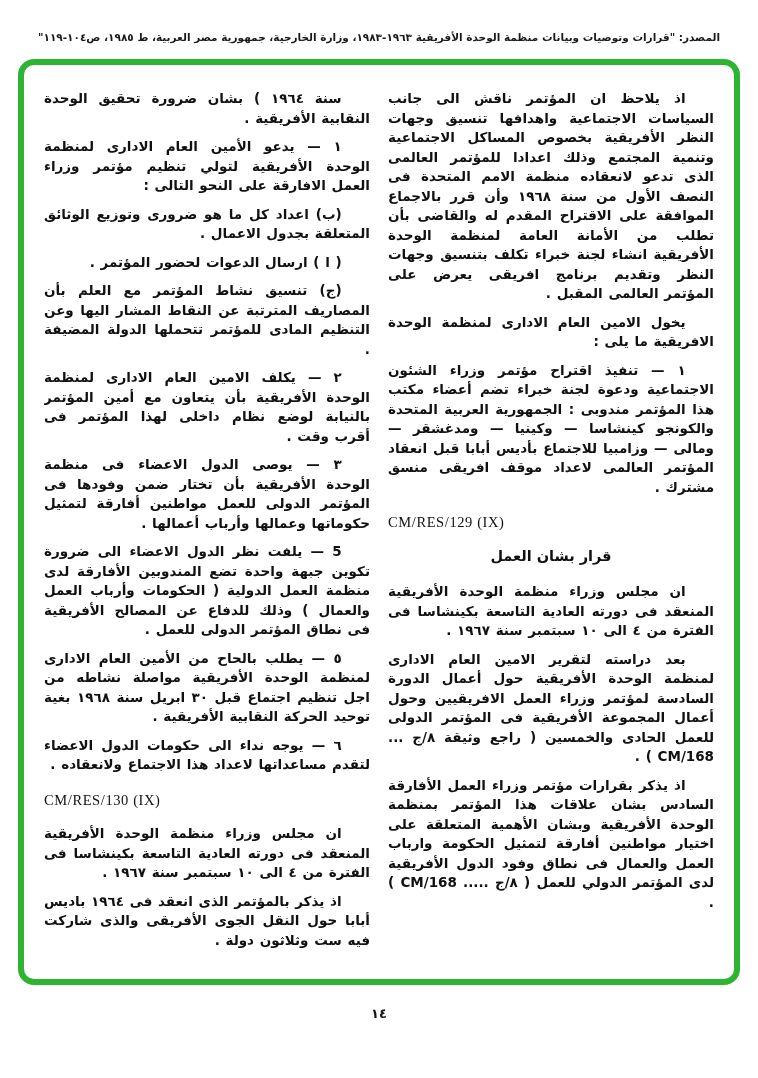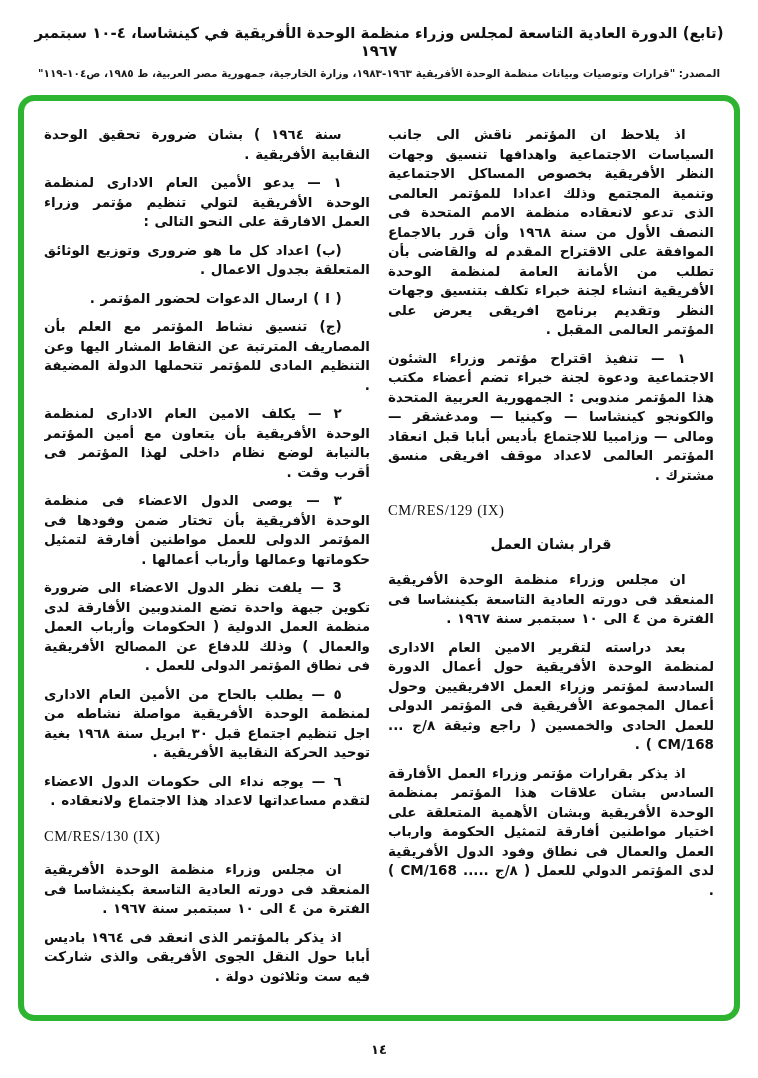--- a/index.html
+++ b/index.html
@@ -83,44 +83,44 @@
     font-size: 13px;
     font-weight: bold;
   }
 </style>
 </head>
 <body>
 
 <div class="page">
 
   <header class="header">
-    <div class="doc-title">(تابع) الدورة العادية التاسعة لمجلس وزراء منظمة الوحدة الأفريقية في كينشاسا، ٤-١٠ سبتمبر ١٩٦٧</div>
     <div class="doc-source">المصدر: "قرارات وتوصيات وبيانات منظمة الوحدة الأفريقية ١٩٦٣-١٩٨٣، وزارة الخارجية، جمهورية مصر العربية، ط ١٩٨٥، ص١٠٤-١١٩"</div>
   </header>
 
   <div class="frame">
     <div class="columns">
       <div class="column column-right">
           <div class="block block-paragraph">اذ يلاحظ ان المؤتمر ناقش الى جانب السياسات الاجتماعية واهدافها تنسيق وجهات النظر الأفريقية بخصوص المساكل الاجتماعية وتنمية المجتمع وذلك اعدادا للمؤتمر العالمى الذى تدعو لانعقاده منظمة الامم المتحدة فى النصف الأول من سنة ١٩٦٨ وأن قرر بالاجماع الموافقة على الاقتراح المقدم له والقاضى بأن تطلب من الأمانة العامة لمنظمة الوحدة الأفريقية انشاء لجنة خبراء تكلف بتنسيق وجهات النظر وتقديم برنامج افريقى يعرض على المؤتمر العالمى المقبل .</div>
+          <div class="block block-paragraph">يخول الامين العام الادارى لمنظمة الوحدة الافريقية ما يلى :</div>
           <div class="block block-paragraph">١ — تنفيذ اقتراح مؤتمر وزراء الشئون الاجتماعية ودعوة لجنة خبراء تضم أعضاء مكتب هذا المؤتمر مندوبى : الجمهورية العربية المتحدة والكونجو كينشاسا — وكينيا — ومدغشقر — ومالى — وزامبيا للاجتماع بأديس أبابا قبل انعقاد المؤتمر العالمى لاعداد موقف افريقى منسق مشترك .</div>
           <div class="block block-docref">CM/RES/129 (IX)</div>
           <div class="block block-heading">قرار بشان العمل</div>
           <div class="block block-paragraph">ان مجلس وزراء منظمة الوحدة الأفريقية المنعقد فى دورته العادية التاسعة بكينشاسا فى الفترة من ٤ الى ١٠ سبتمبر سنة ١٩٦٧ .</div>
           <div class="block block-paragraph">بعد دراسته لتقرير الامين العام الادارى لمنظمة الوحدة الأفريقية حول أعمال الدورة السادسة لمؤتمر وزراء العمل الافريقيين وحول أعمال المجموعة الأفريقية فى المؤتمر الدولى للعمل الحادى والخمسين ( راجع وثيقة ٨/ج ... CM/168 ) .</div>
           <div class="block block-paragraph">اذ يذكر بقرارات مؤتمر وزراء العمل الأفارقة السادس بشان علاقات هذا المؤتمر بمنظمة الوحدة الأفريقية وبشان الأهمية المتعلقة على اختيار مواطنين أفارقة لتمثيل الحكومة وارباب العمل والعمال فى نطاق وفود الدول الأفريقية لدى المؤتمر الدولي للعمل ( ٨/ج ..... CM/168 ) .</div>
         </div>
       <div class="column column-left">
           <div class="block block-paragraph">سنة ١٩٦٤ ) بشان ضرورة تحقيق الوحدة النقابية الأفريقية .</div>
           <div class="block block-paragraph">١ — يدعو الأمين العام الادارى لمنظمة الوحدة الأفريقية لتولي تنظيم مؤتمر وزراء العمل الافارقة على النحو التالى :</div>
           <div class="block block-paragraph">(ب) اعداد كل ما هو ضرورى وتوزيع الوثائق المتعلقة بجدول الاعمال .</div>
           <div class="block block-paragraph">( ا ) ارسال الدعوات لحضور المؤتمر .</div>
           <div class="block block-paragraph">(ج) تنسيق نشاط المؤتمر مع العلم بأن المصاريف المترتبة عن النقاط المشار اليها وعن التنظيم المادى للمؤتمر تتحملها الدولة المضيفة .</div>
           <div class="block block-paragraph">٢ — يكلف الامين العام الادارى لمنظمة الوحدة الأفريقية بأن يتعاون مع أمين المؤتمر بالنيابة لوضع نظام داخلى لهذا المؤتمر فى أقرب وقت .</div>
           <div class="block block-paragraph">٣ — يوصى الدول الاعضاء فى منظمة الوحدة الأفريقية بأن تختار ضمن وفودها فى المؤتمر الدولى للعمل مواطنين أفارقة لتمثيل حكوماتها وعمالها وأرباب أعمالها .</div>
-          <div class="block block-paragraph">3 — يلفت نظر الدول الاعضاء الى ضرورة تكوين جبهة واحدة تضع المندوبين الأفارقة لدى منظمة العمل الدولية ( الحكومات وأرباب العمل والعمال ) وذلك للدفاع عن المصالح الأفريقية فى نطاق المؤتمر الدولى للعمل .</div>
+          <div class="block block-paragraph">5 — يلفت نظر الدول الاعضاء الى ضرورة تكوين جبهة واحدة تضع المندوبين الأفارقة لدى منظمة العمل الدولية ( الحكومات وأرباب العمل والعمال ) وذلك للدفاع عن المصالح الأفريقية فى نطاق المؤتمر الدولى للعمل .</div>
           <div class="block block-paragraph">٥ — يطلب بالحاح من الأمين العام الادارى لمنظمة الوحدة الأفريقية مواصلة نشاطه من اجل تنظيم اجتماع قبل ٣٠ ابريل سنة ١٩٦٨ بغية توحيد الحركة النقابية الأفريقية .</div>
           <div class="block block-paragraph">٦ — يوجه نداء الى حكومات الدول الاعضاء لتقدم مساعداتها لاعداد هذا الاجتماع ولانعقاده .</div>
           <div class="block block-docref">CM/RES/130 (IX)</div>
           <div class="block block-paragraph">ان مجلس وزراء منظمة الوحدة الأفريقية المنعقد فى دورته العادية التاسعة بكينشاسا فى الفترة من ٤ الى ١٠ سبتمبر سنة ١٩٦٧ .</div>
           <div class="block block-paragraph">اذ يذكر بالمؤتمر الذى انعقد فى ١٩٦٤ باديس أبابا حول النقل الجوى الأفريقى والذى شاركت فيه ست وثلاثون دولة .</div>
         </div>
     </div>
   </div>
 
   <div class="page-number">١٤</div>

